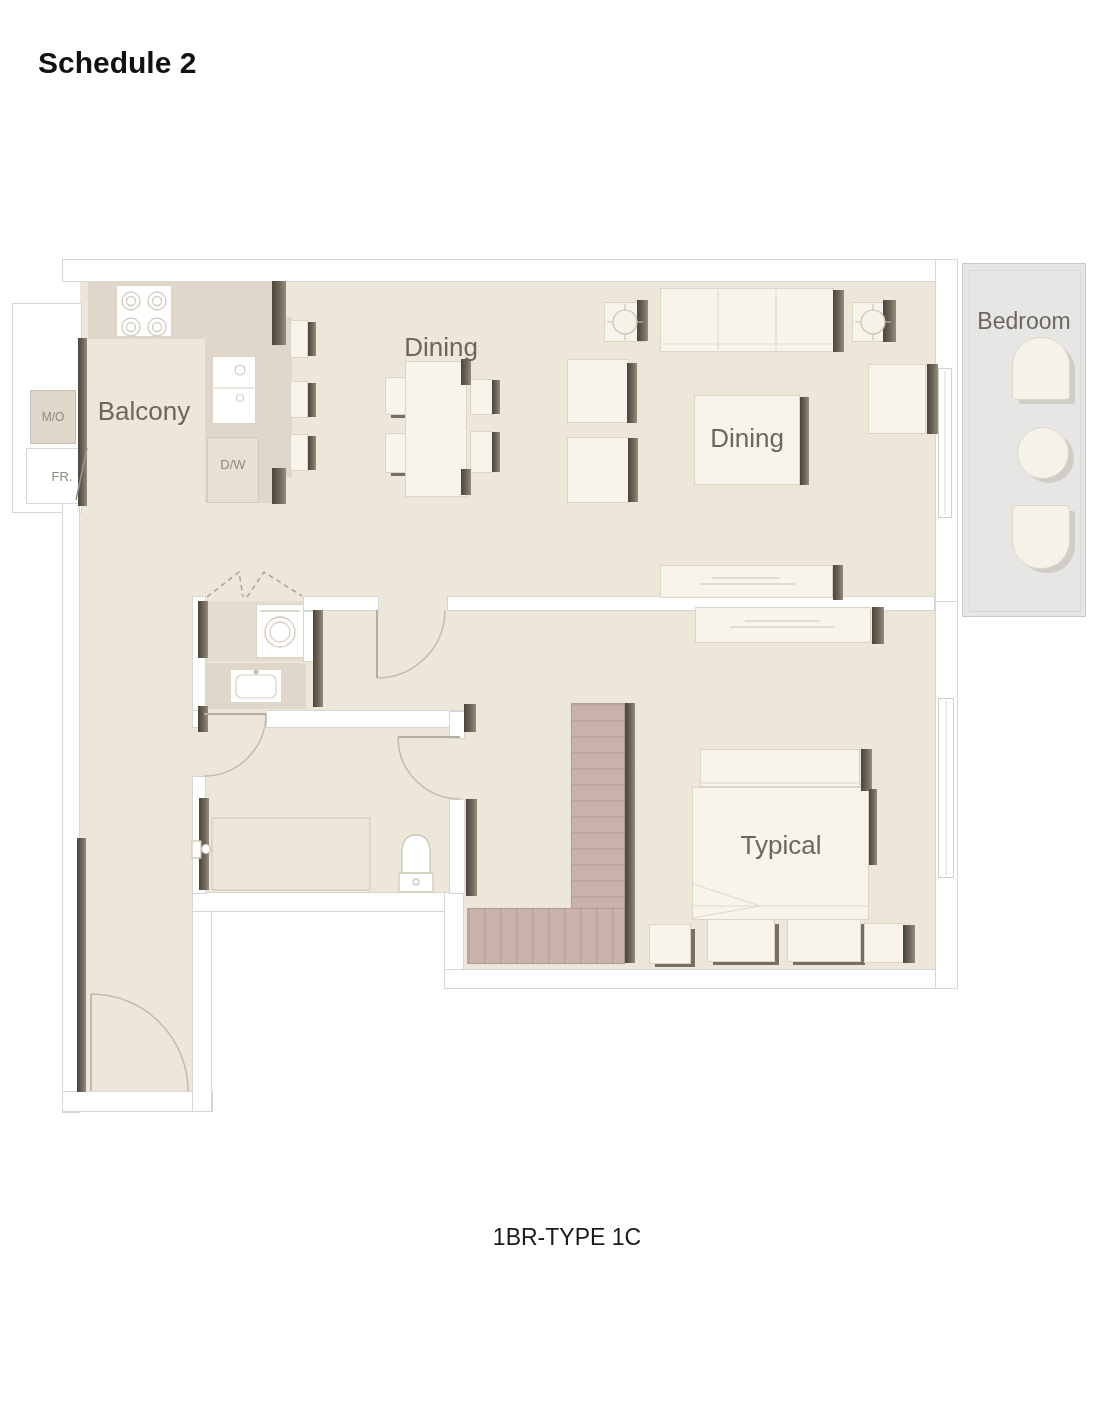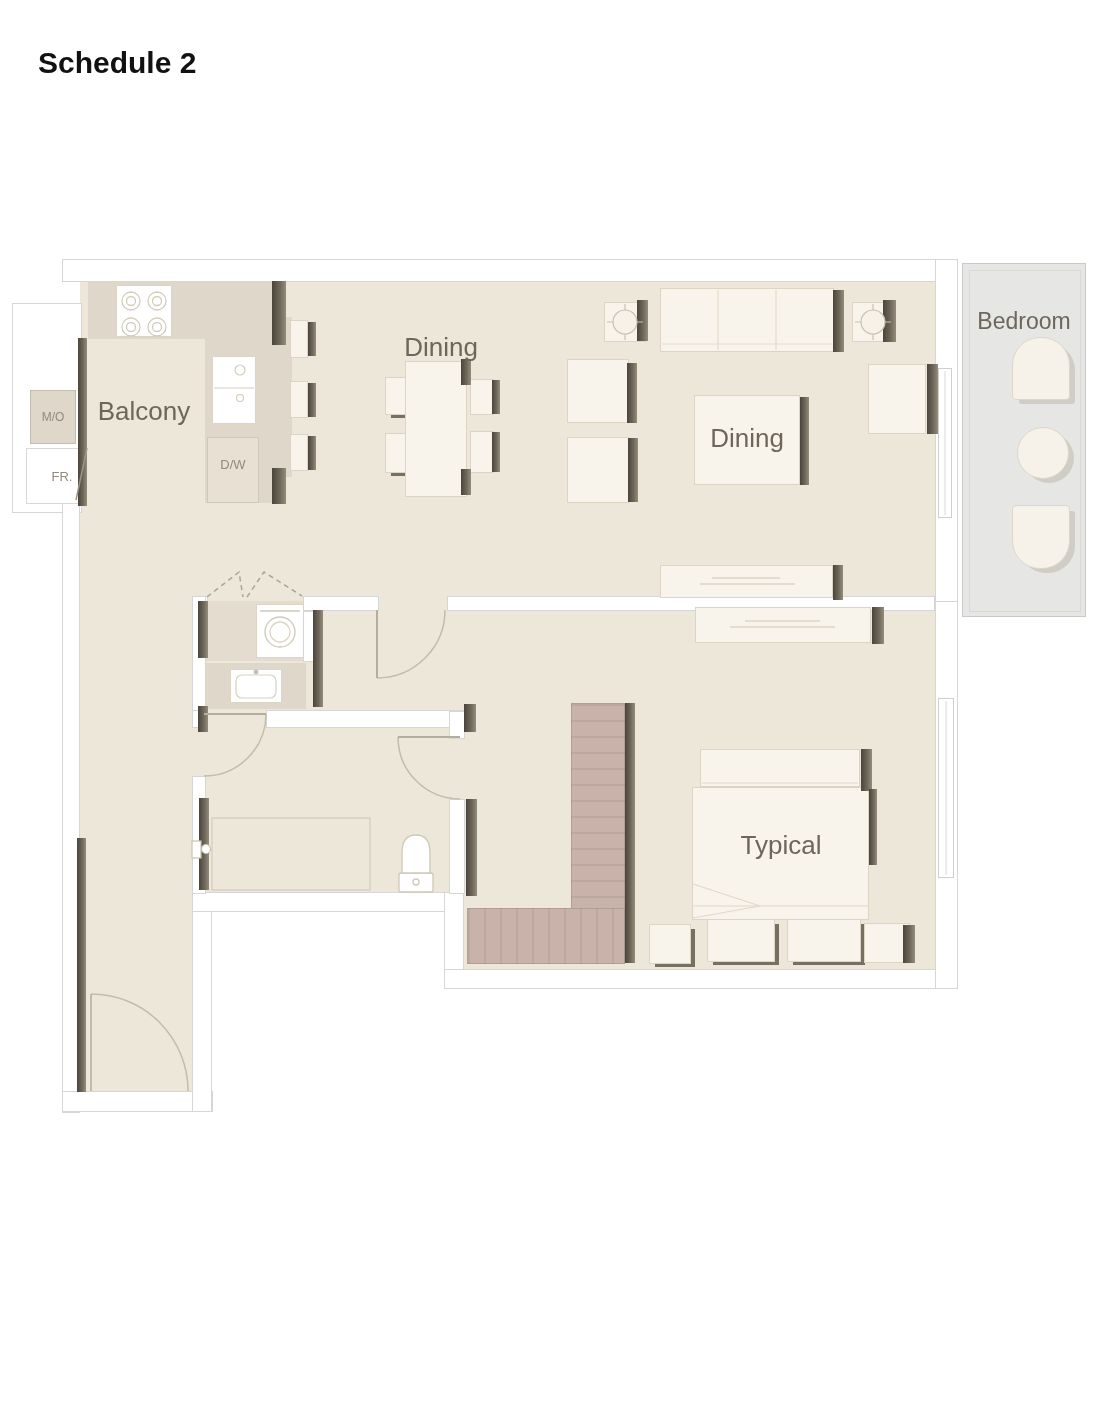--- a/index.html
+++ b/index.html
@@ -250,14 +250,15 @@
 
   <div class="lbl big" style="left:144px;top:411px;">Balcony</div>
   <div class="lbl big" style="left:441px;top:347px;">Dining</div>
   <div class="lbl big" style="left:747px;top:438px;">Dining</div>
   <div class="lbl big" style="left:781px;top:845px;">Typical</div>
   <div class="lbl med" style="left:1024px;top:321px;">Bedroom</div>
   <div class="lbl sm" style="left:53px;top:417px;font-size:12px;">M/O</div>
   <div class="lbl sm" style="left:62px;top:476px;">FR.</div>
   <div class="lbl sm" style="left:233px;top:464px;">D/W</div>
 
+  <div class="caption">1BR-TYPE 1C</div>
 
 </div>
 
 </body></html>

